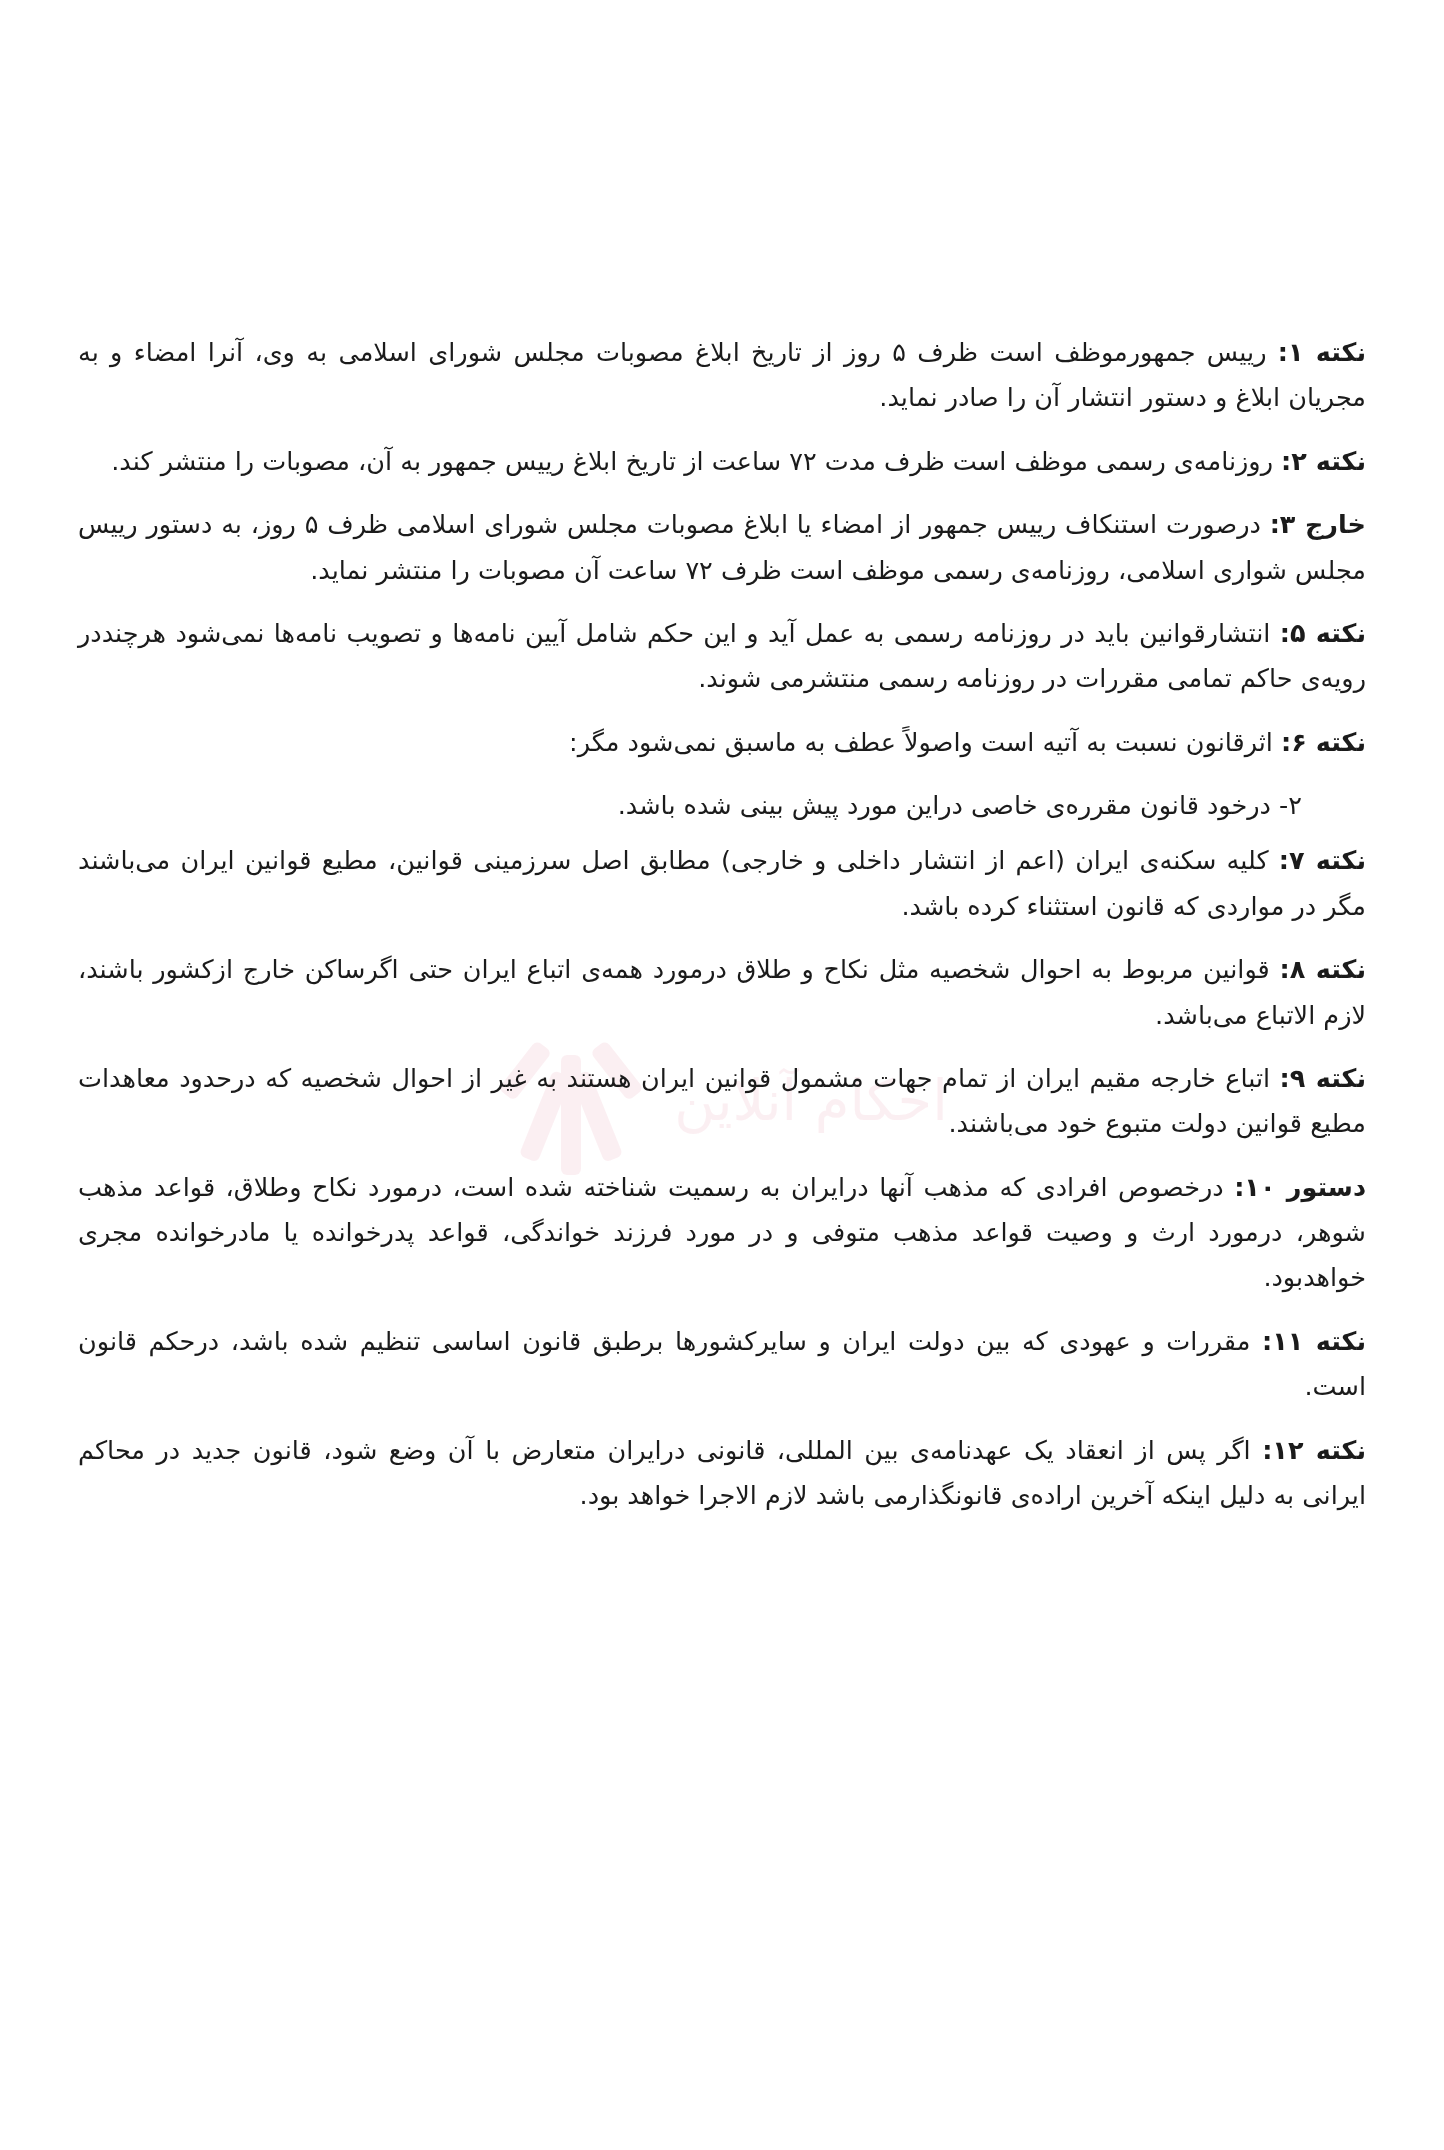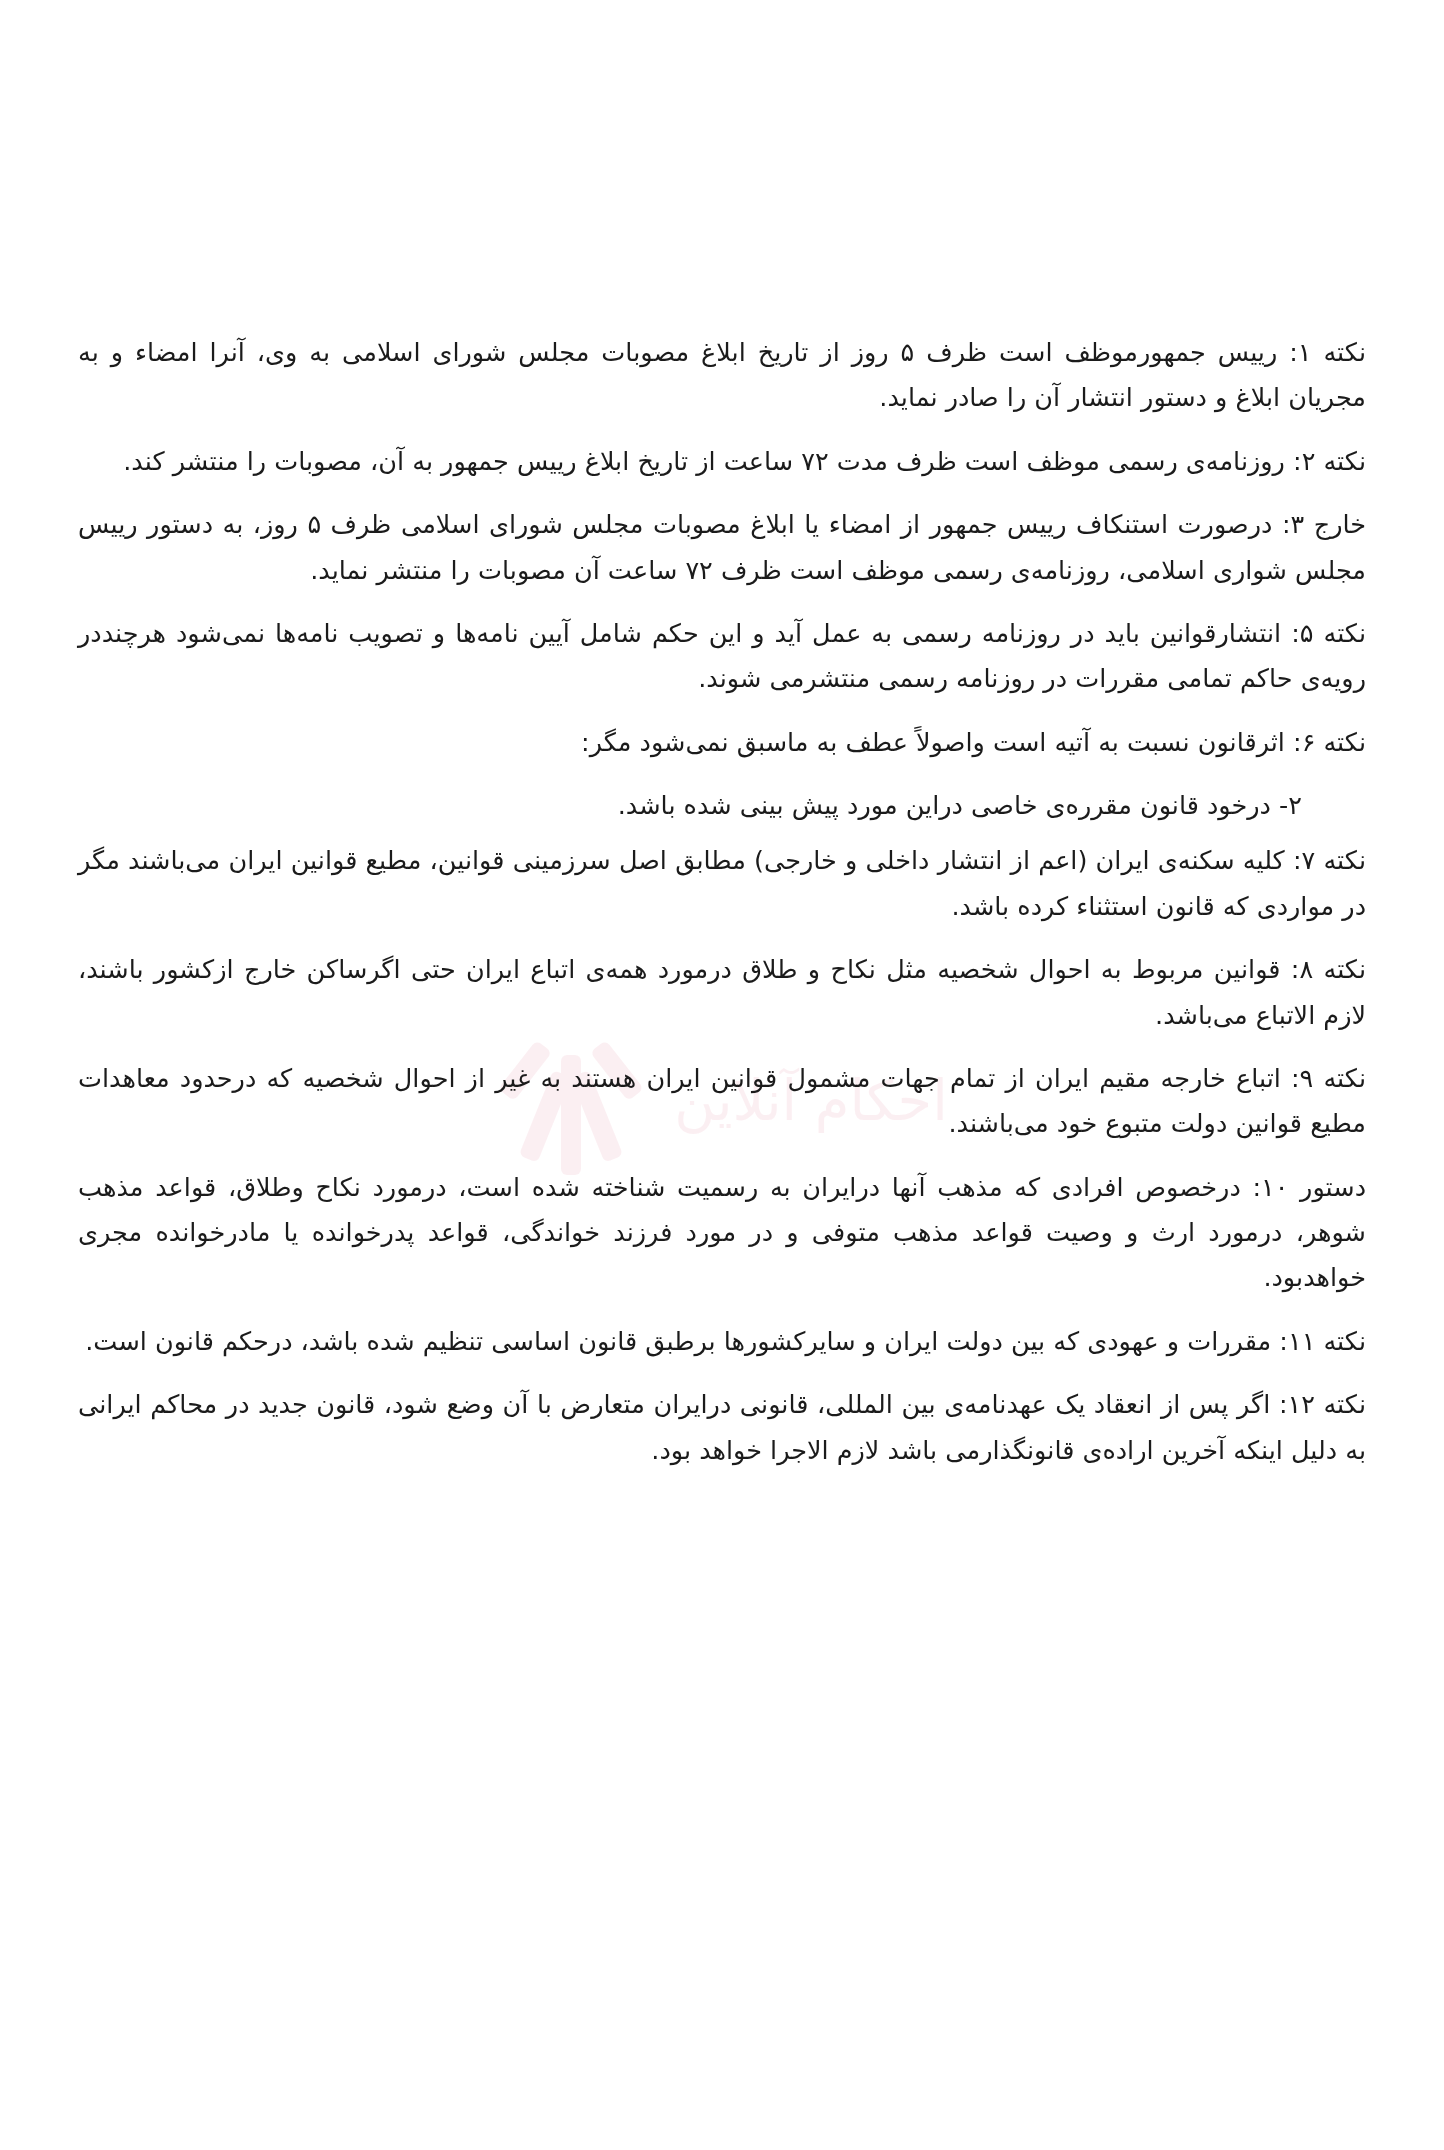--- a/index.html
+++ b/index.html
@@ -67,21 +67,21 @@
 
   .note {
     font-size: 25.5px;
     line-height: 1.78;
     color: #1b1b1b;
     margin: 0 0 18px 0;
     text-align: justify;
     text-justify: inter-word;
   }
   .note .lead {
-    font-weight: normal;
+    font-weight: bold;
   }
   .sub {
     font-size: 25.5px;
     line-height: 1.78;
     color: #1b1b1b;
     margin: 0 0 4px 0;
     padding-right: 64px;
     text-align: right;
   }
   .spacer-small { height: 6px; }

